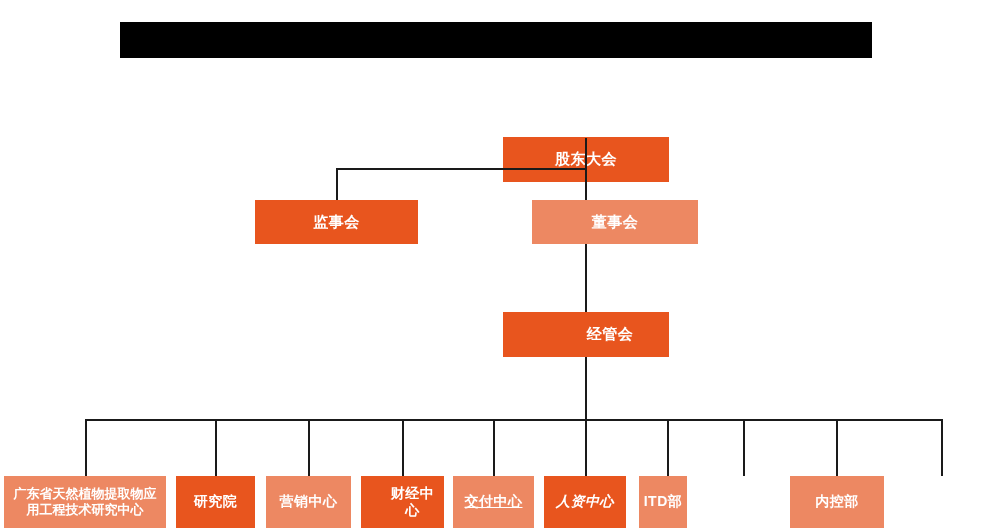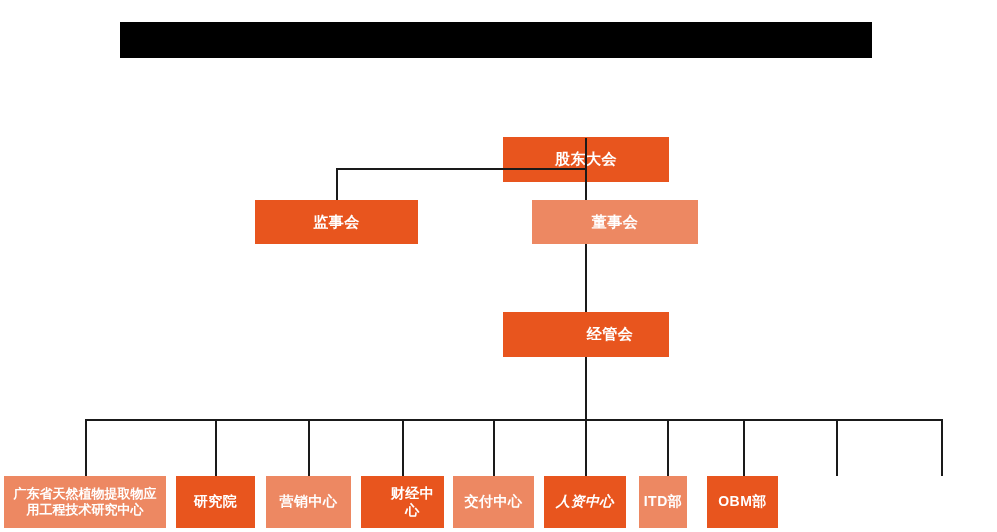--- a/index.html
+++ b/index.html
@@ -113,31 +113,31 @@
   </div>
 
   <div class="node light node-lvl4" style="left:266px; top:476px; width:85px; height:52px;">
     <span class="label">营销中心</span>
   </div>
 
   <div class="node dark node-lvl4" style="left:361px; top:476px; width:83px; height:52px;padding-left:20px;">
     <span class="label">财经中心</span>
   </div>
 
-  <div class="node light node-lvl4" style="left:453px; top:476px; width:81px; height:52px;">
+  <div class="node light node-lvl4" style="left:453px; top:476px; width:81px; height:52px;text-decoration:underline;">
     <span class="label">交付中心</span>
   </div>
 
   <div class="node dark node-lvl4" style="left:544px; top:476px; width:82px; height:52px;font-style:italic;">
     <span class="label">人资中心</span>
   </div>
 
   <div class="node light node-lvl4" style="left:639px; top:476px; width:48px; height:52px;">
     <span class="label">ITD部</span>
   </div>
 
-  <div class="node dark node-lvl4" style="left:707px; top:476px; width:71px; height:52px;">
-    <span class="label">OBM部</span>
+
+  <div class="node light node-lvl4" style="left:790px; top:476px; width:94px; height:52px;">
+    <span class="label">内控部</span>
   </div>
-
 
 
 </div>
 
 </body></html>

